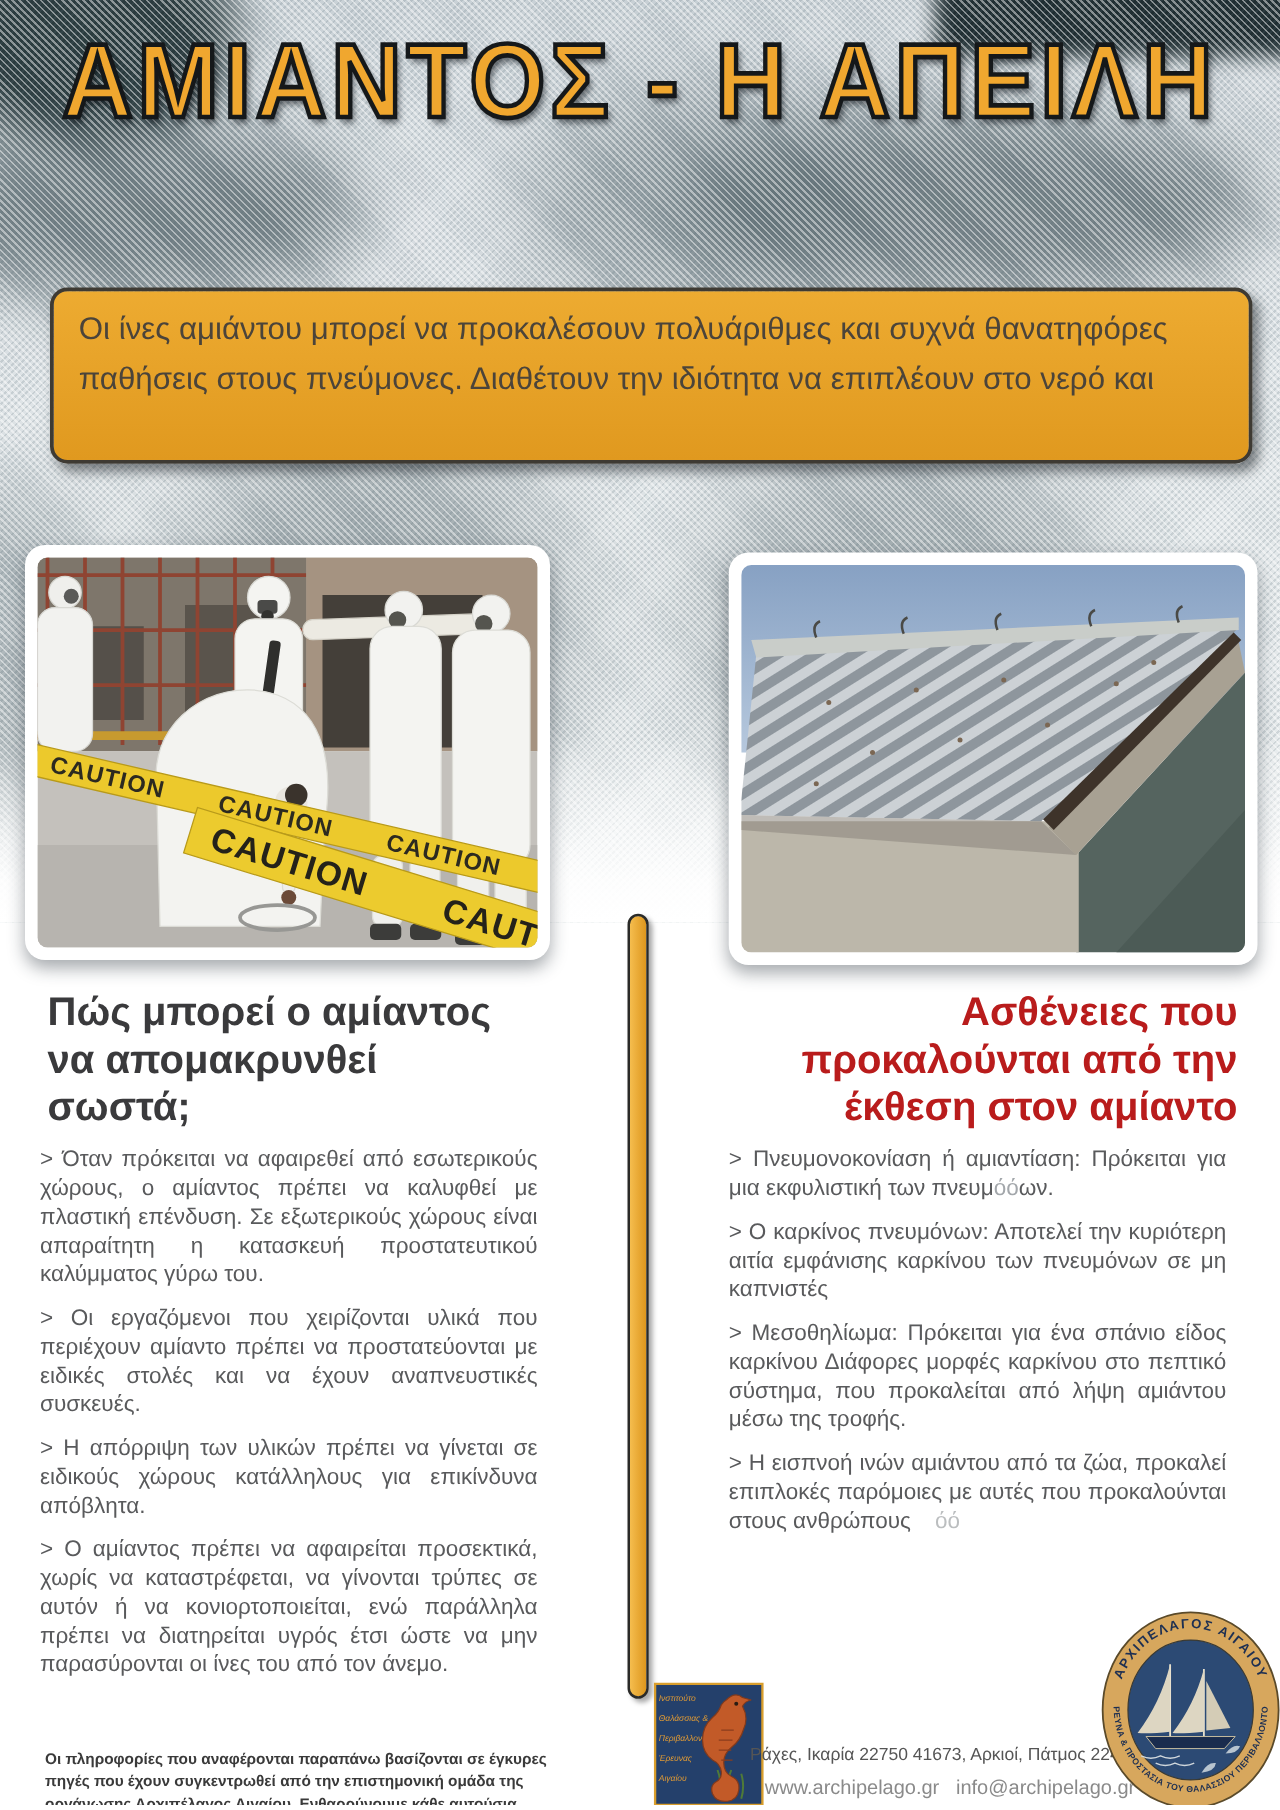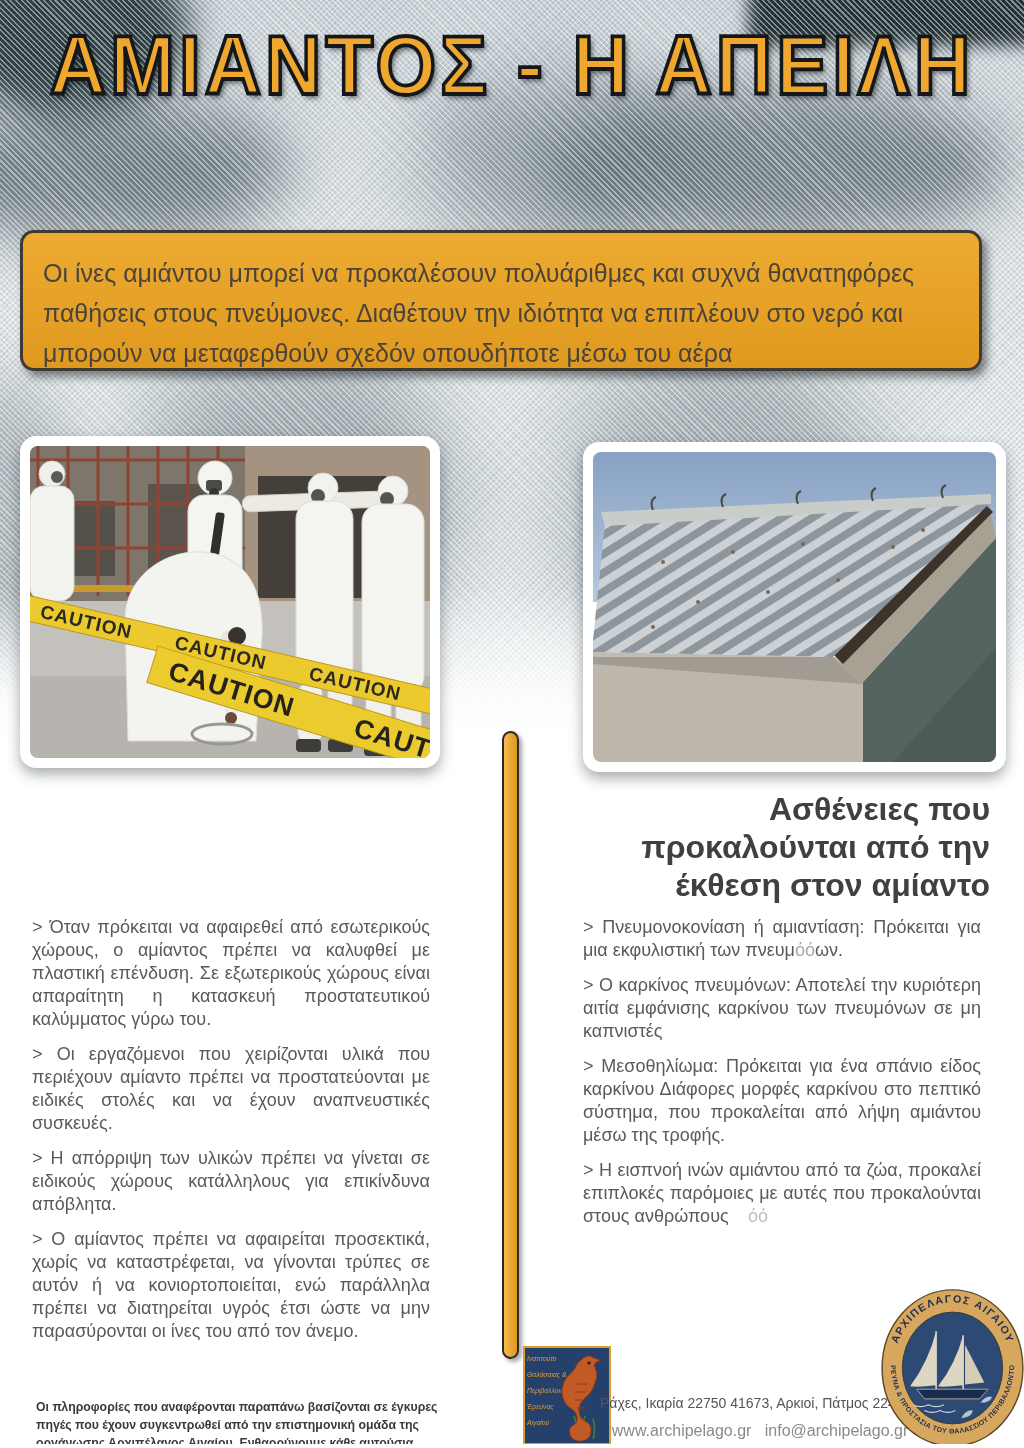--- a/index.html
+++ b/index.html
@@ -21,38 +21,38 @@
        background-image:repeating-linear-gradient(45deg,rgba(255,255,255,.45) 0 1.5px,rgba(0,0,0,0) 1.5px 4px),
                         repeating-linear-gradient(-45deg,rgba(90,110,120,.18) 0 1.5px,rgba(0,0,0,0) 1.5px 4px);}
   .fade{position:absolute;left:0;right:0;top:588px;height:150px;
         background:linear-gradient(180deg,rgba(255,255,255,0),rgba(255,255,255,.92) 78%,#fff);}
   
   .title{position:absolute;top:16px;left:0;width:1024px;text-align:center;
          font-size:78px;font-weight:bold;letter-spacing:4px;color:#f0a72f;
          -webkit-text-stroke:3.5px #15181a;text-shadow:3px 4px 5px rgba(10,15,20,.55);
          transform:scaleY(1.08);transform-origin:top;}
   
-  .banner{position:absolute;left:20px;top:230px;width:962px;height:141px;box-sizing:border-box;
+  .banner{position:absolute;left:40px;top:230px;width:962px;height:141px;box-sizing:border-box;
           background:linear-gradient(180deg,#edab31,#e0991f);border:3px solid #3e3a33;border-radius:14px;
-          box-shadow:5px 6px 9px rgba(20,25,30,.5);padding:20px 20px;}
+          box-shadow:5px 6px 9px rgba(20,25,30,.5);padding:10px 20px;}
   .banner .bline{font-size:25px;line-height:40px;color:#4b443a;white-space:nowrap;}
   
   .photo{position:absolute;background:#ffffff;border-radius:16px;padding:10px;
          box-shadow:0 6px 14px rgba(30,40,50,.4);}
   .photo svg{display:block;border-radius:8px;}
   .photo-left{left:20px;top:436px;}
   .photo-right{left:583px;top:442px;}
   
   .divider{position:absolute;left:502px;top:731px;width:13px;height:624px;
            background:linear-gradient(90deg,#f5bd4e,#dd961d);border:2px solid #2a2a28;border-radius:9px;
            box-shadow:3px 3px 4px rgba(0,0,0,.35);}
   
   .h-left{position:absolute;left:38px;top:790px;font-size:32px;line-height:38px;font-weight:bold;color:#3a3a3c;}
   .h-right{position:absolute;left:570px;top:790px;width:420px;text-align:right;
-           font-size:32px;line-height:38px;font-weight:bold;color:#404040;}
+           font-size:32px;line-height:38px;font-weight:bold;color:#b91c1c;}
   .col{position:absolute;width:398px;font-size:18px;line-height:23px;color:#595a5c;text-align:justify;}
   .col-l{left:32px;top:916px;}
   .col-r{left:583px;top:916px;}
   .col p{margin:0 0 12px 0;}
   .ghost{color:#a3a7ab;}
   .stray{position:absolute;left:748px;top:1206px;font-size:18px;color:#8f9396;opacity:.6;}
   
   .disclaimer{position:absolute;left:36px;top:1398px;width:424px;font-size:12.3px;line-height:18px;
               font-weight:bold;color:#3a3a3a;}
   .inst-logo{position:absolute;left:523px;top:1346px;}
@@ -78,21 +78,20 @@
     <div class="blob b-led"></div>
     <div class="tex"></div>
     <div class="fade"></div>
   </div>
 
   <div class="title">ΑΜΙΑΝΤΟΣ - Η ΑΠΕΙΛΗ</div>
 
   <div class="banner">
     <div class="bline">Οι ίνες αμιάντου μπορεί να προκαλέσουν πολυάριθμες και συχνά θανατηφόρες</div>
     <div class="bline">παθήσεις στους πνεύμονες. Διαθέτουν την ιδιότητα να επιπλέουν στο νερό και</div>
-    <div class="bline">μπορούν να μεταφερθούν σχεδόν οπουδήποτε μέσω του αέρα</div>
   </div>
 
   <div class="photo photo-left">
     <svg width="400" height="312" viewBox="0 0 400 312">
       <rect x="0" y="0" width="400" height="155" fill="#a39a8d"></rect>
       <rect x="0" y="0" width="215" height="155" fill="#7e766b"></rect>
       <rect x="20" y="55" width="65" height="75" fill="#55504a"></rect>
       <rect x="118" y="38" width="72" height="95" fill="#5a544c"></rect>
       <g stroke="#8f4432" stroke-width="3">
         <line x1="8" y1="0" x2="8" y2="150"></line>
@@ -217,20 +216,25 @@
         <circle cx="60" cy="175" r="2"></circle>
           <circle cx="300" cy="95" r="2"></circle>
           <circle cx="330" cy="78" r="2"></circle>
       </g>
       <path d="M0,200 L240,205 L268,232 L0,212 Z" fill="#8a857c" opacity=".55"></path>
     </svg>
   </div>
 
   <div class="divider"></div>
 
+  <div class="h-left">
+    <div>Πώς μπορεί ο αμίαντος</div>
+    <div>να απομακρυνθεί</div>
+    <div>σωστά;</div>
+  </div>
   <div class="h-right">
     <div>Ασθένειες που</div>
     <div>προκαλούνται από την</div>
     <div>έκθεση στον αμίαντο</div>
   </div>
 
   <div class="col col-l">
     <p>&gt; Όταν πρόκειται να αφαιρεθεί από εσωτερικούς χώρους, ο αμίαντος πρέπει να καλυφθεί με πλαστική επένδυση. Σε εξωτερικούς χώρους είναι απαραίτητη η κατασκευή προστατευτικού καλύμματος γύρω του.</p>
     <p>&gt; Οι εργαζόμενοι που χειρίζονται υλικά που περιέχουν αμίαντο πρέπει να προστατεύονται με ειδικές στολές και να έχουν αναπνευστικές συσκευές.</p>
     <p>&gt;  Η απόρριψη των υλικών πρέπει να γίνεται σε ειδικούς χώρους κατάλληλους για επικίνδυνα απόβλητα.</p>

